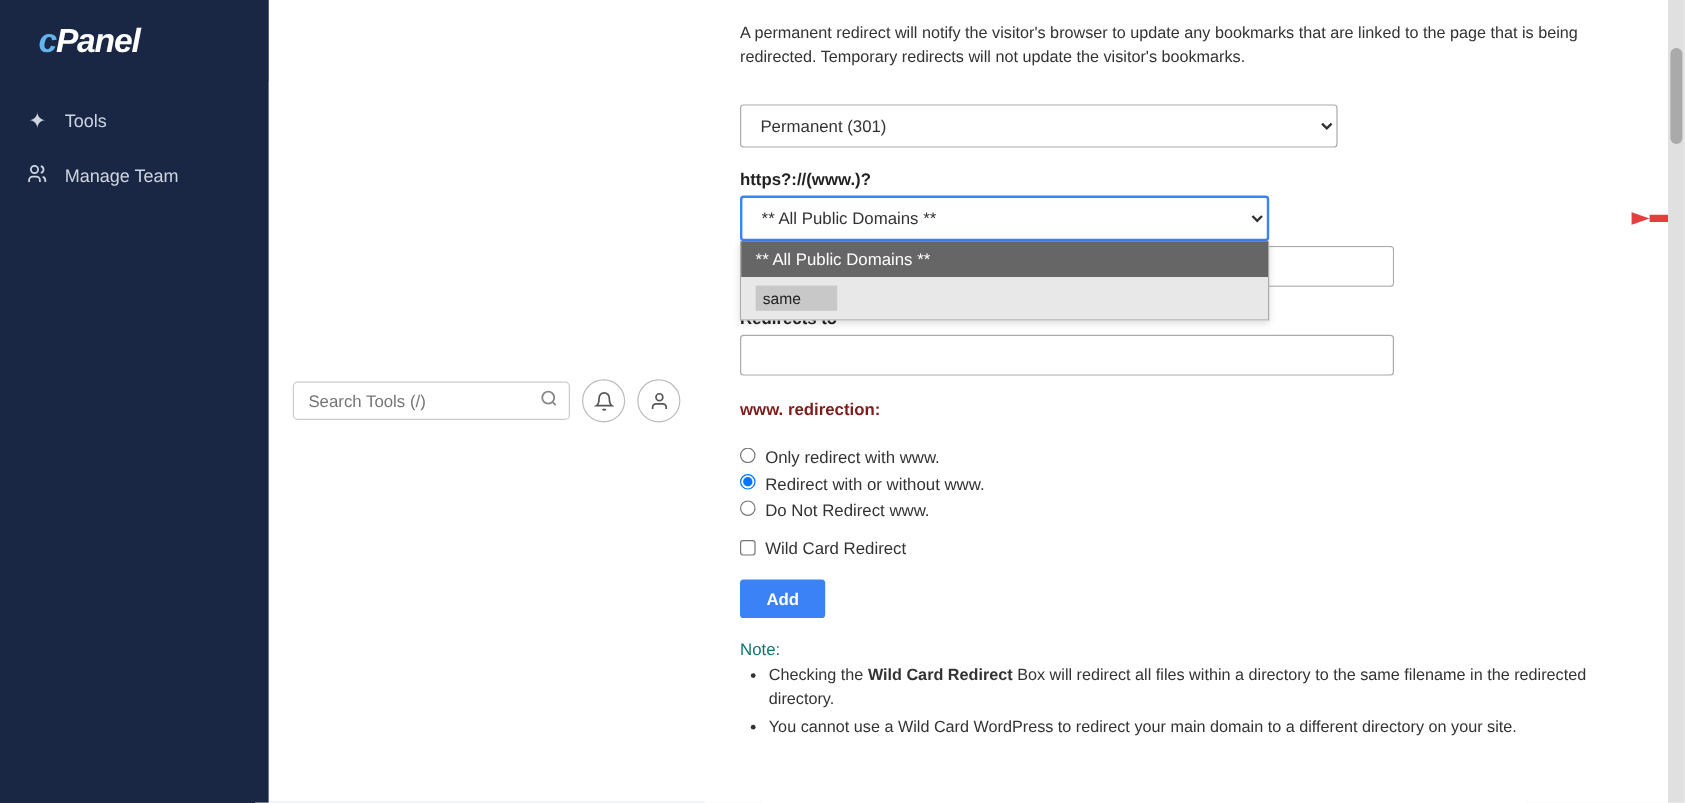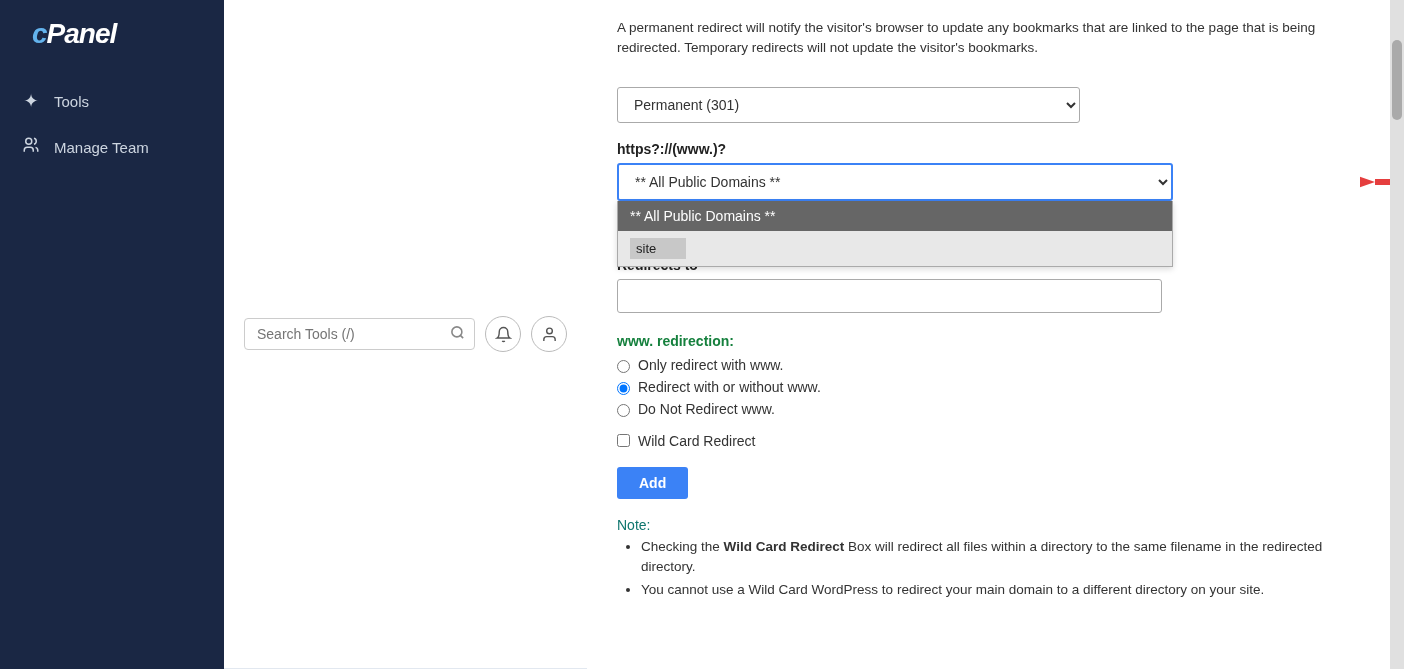--- a/index.html
+++ b/index.html
@@ -148,42 +148,42 @@
       margin-top: 16px;
     }
     .form-label {
       font-size: 14px;
       font-weight: 600;
       color: #222;
       margin-bottom: 6px;
       display: block;
     }
     .form-select {
-      width: 463px;
+      width: 498px;
       padding: 8px 12px;
       border: 1px solid #aaa;
       border-radius: 3px;
       font-size: 14px;
       color: #333;
       background: #fff;
       appearance: auto;
       cursor: pointer;
     }
     .form-section-inline {
       margin-top: 18px;
     }
     .domain-row {
       display: flex;
       align-items: center;
       gap: 0;
       position: relative;
     }
     .domain-select-wrap {
       position: relative;
-      width: 556px;
+      width: 441px;
     }
     .domain-select {
       width: 100%;
       padding: 8px 12px;
       border: 2px solid #3b82f6;
       border-radius: 3px;
       font-size: 14px;
       color: #333;
       background: #fff;
       appearance: auto;
@@ -246,33 +246,33 @@
       padding: 8px 12px;
       border: 1px solid #aaa;
       border-radius: 3px;
       font-size: 14px;
       color: #333;
     }
 
     .www-label {
       font-size: 14px;
       font-weight: 600;
-      color: #15803d;
+      color: #7f1d1d;
       margin-top: 20px;
-      margin-bottom: 8px;
+      margin-bottom: 24px;
       display: block;
     }
     .radio-group {
       display: flex;
       flex-direction: column;
       gap: 6px;
     }
     .radio-row {
       display: flex;
-      align-items: flex-end;
+      align-items: flex-start;
       gap: 8px;
       font-size: 14px;
       color: #333;
     }
     .radio-row input[type="radio"] {
       margin: 0;
     }
 
     .checkbox-row {
       display: flex;
@@ -418,21 +418,21 @@
       <div class="domain-row">
         <div class="domain-select-wrap">
           <select class="domain-select">
             <option>** All Public Domains **</option>
             <option>expl[domain]</option>
           </select>
           
           <div class="dropdown-open">
             <div class="dropdown-option selected">** All Public Domains **</div>
             <div class="dropdown-option domain-option">
-              <span class="domain-option-inner">site</span>
+              <span class="domain-option-inner">same</span>
             </div>
           </div>
         </div>
 
         <div class="red-arrow">
           <svg class="arrow-svg" viewBox="0 0 260 50" xmlns="http://www.w3.org/2000/svg">
 
             <defs>
               <marker id="arrowhead" markerWidth="10" markerHeight="7" refX="0" refY="3.5" orient="auto">
                 <polygon points="10 0, 0 3.5, 10 7" fill="#e53e3e"></polygon>

